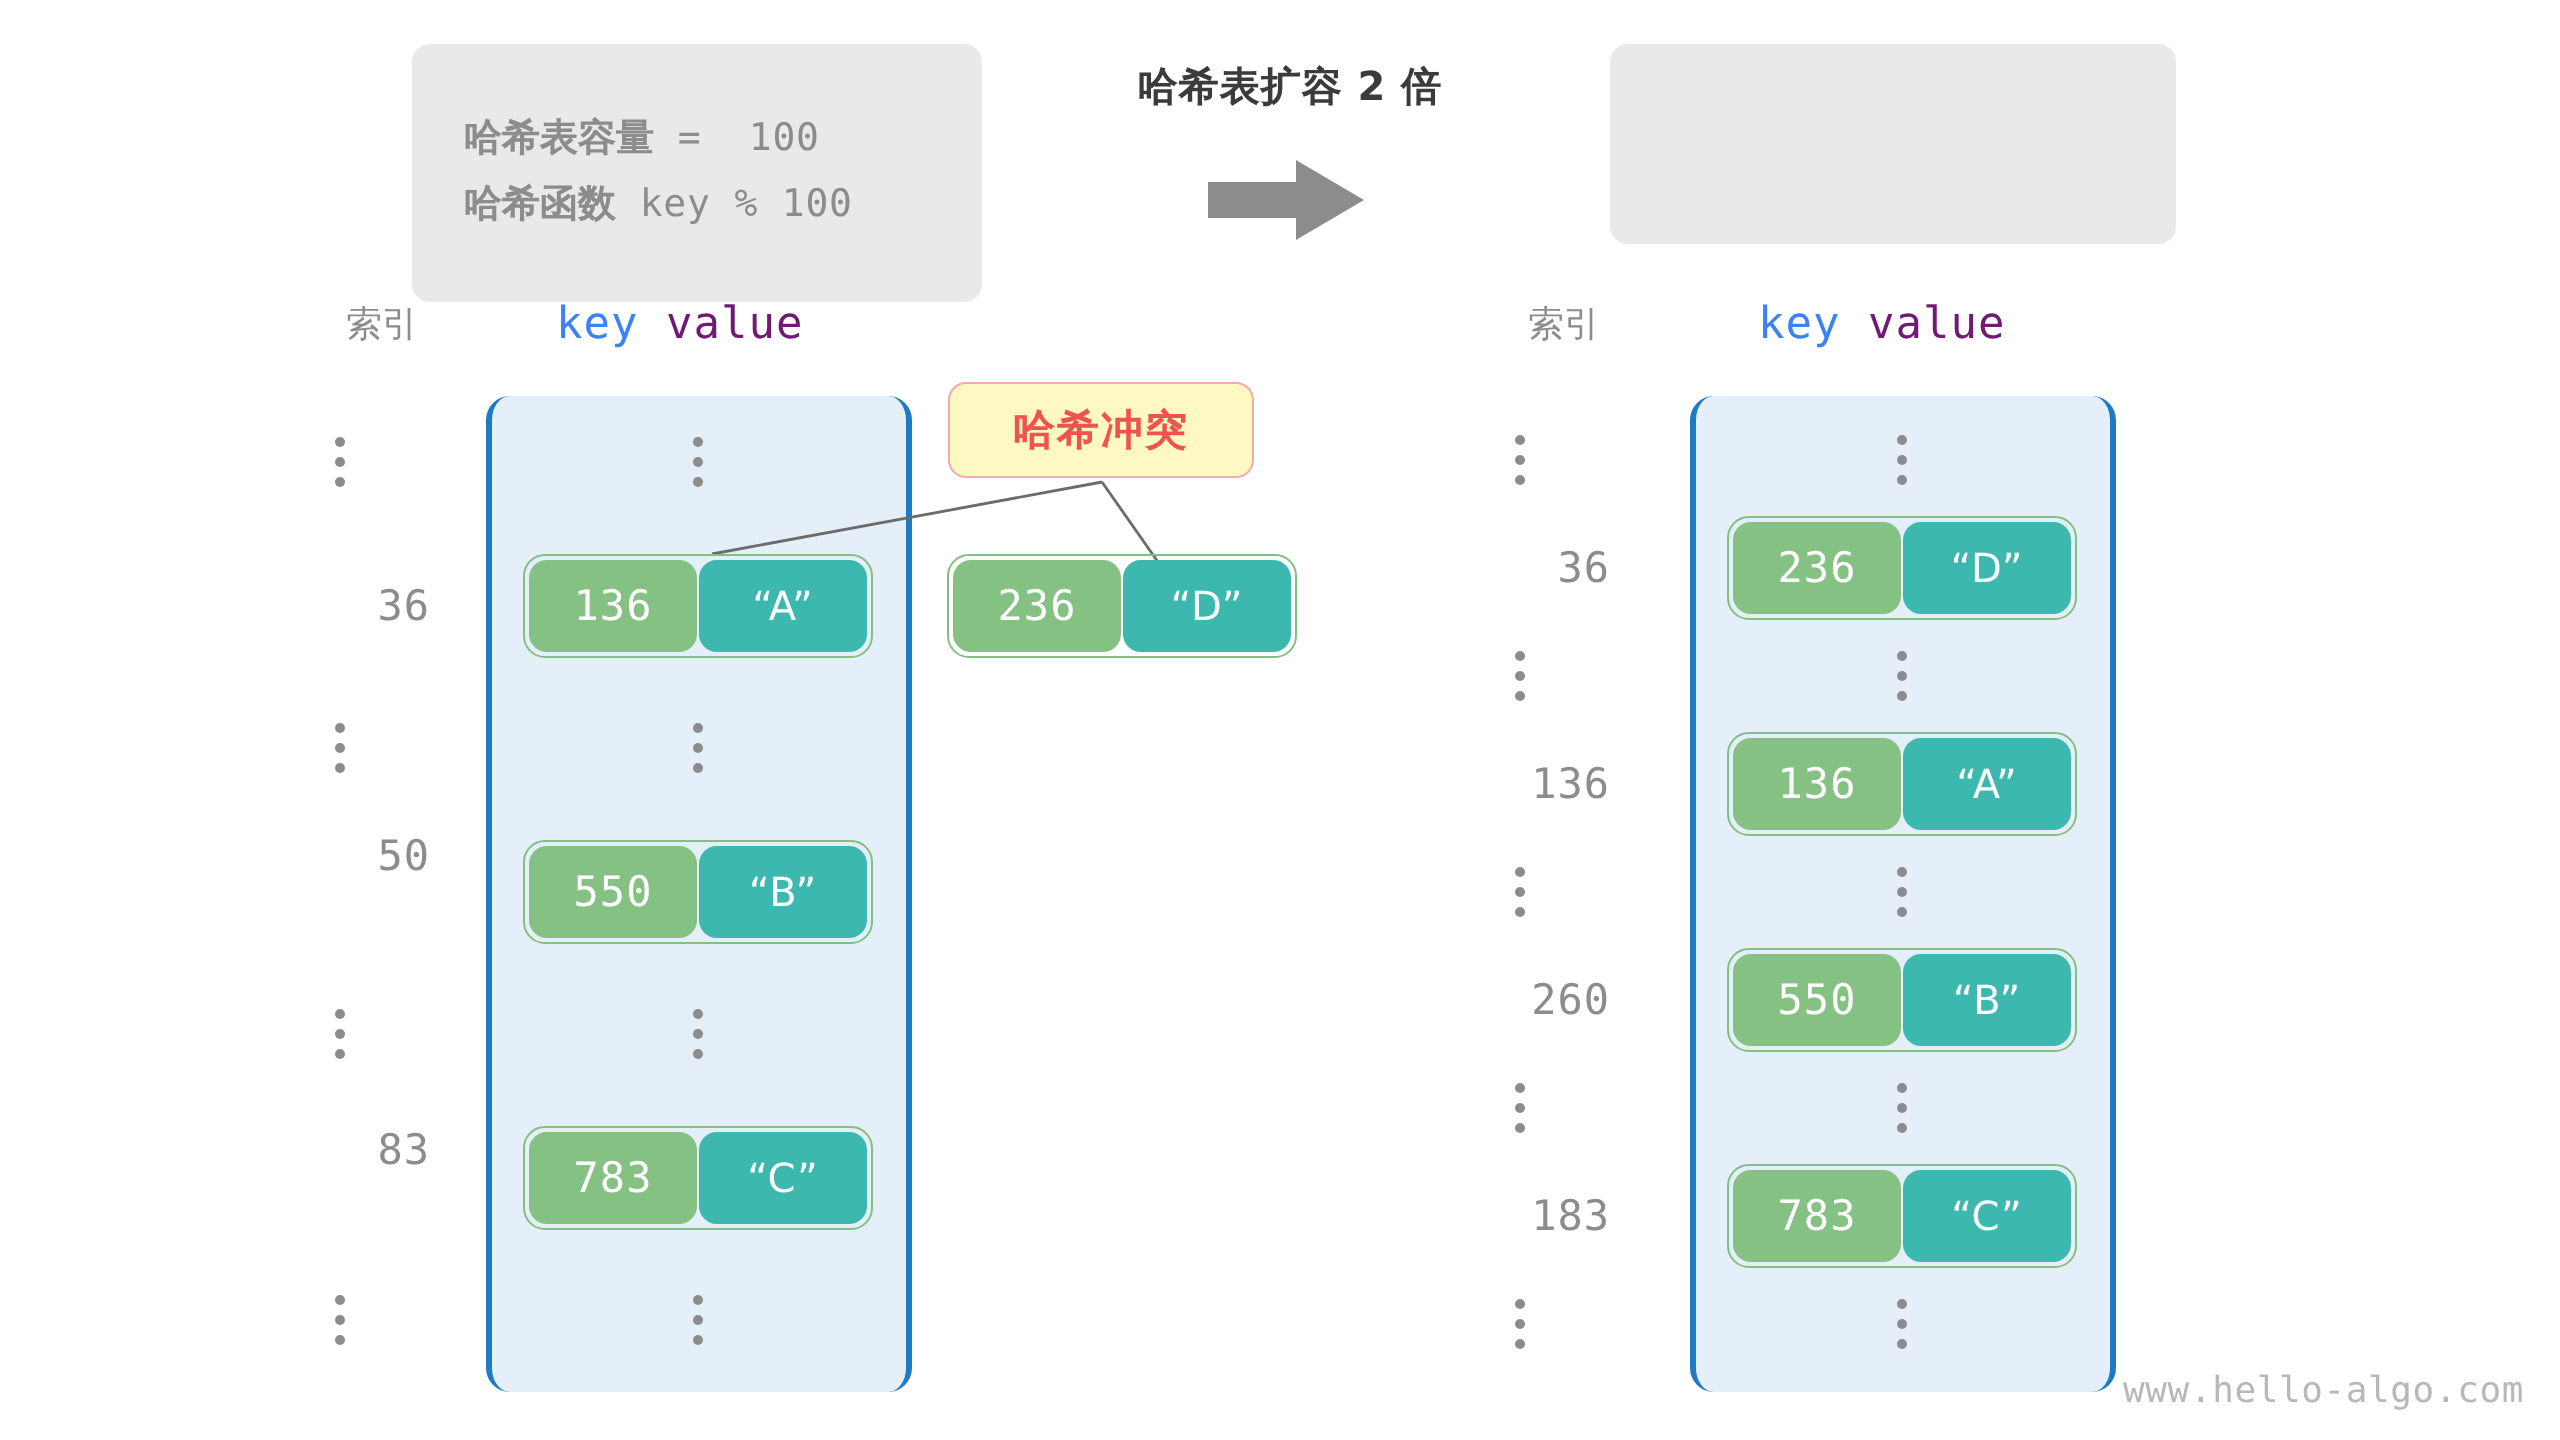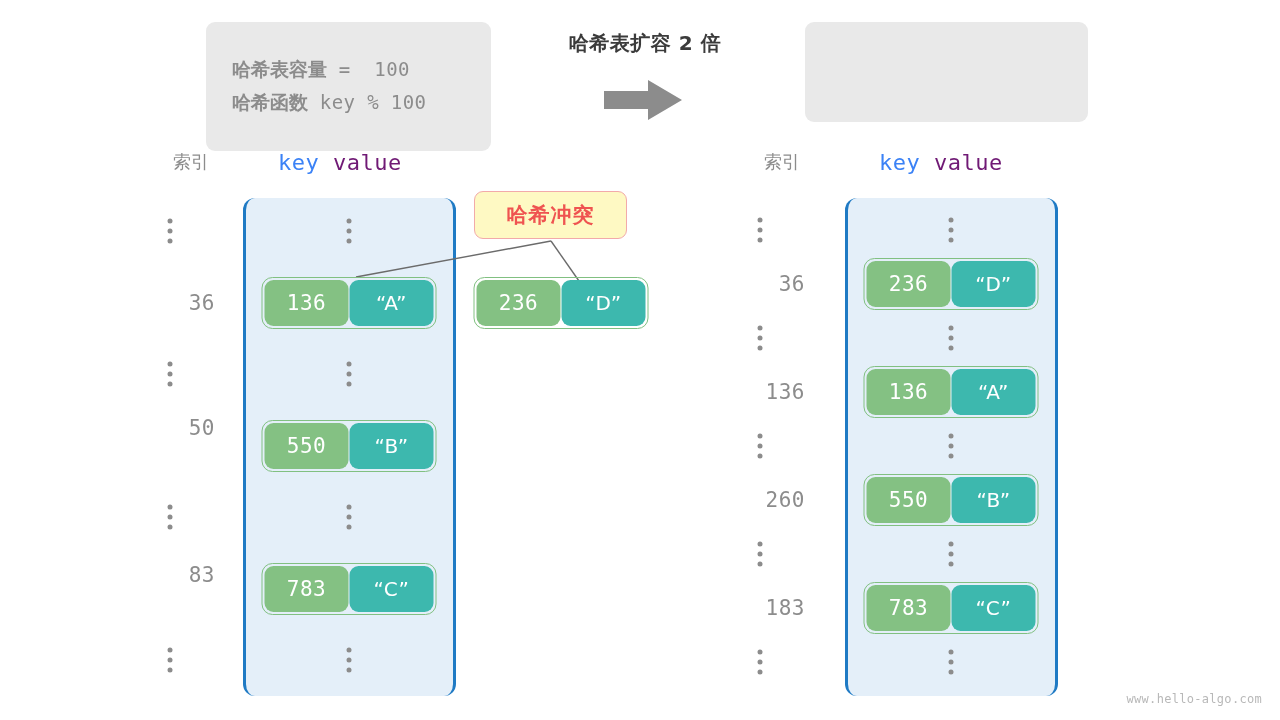--- a/index.html
+++ b/index.html
@@ -173,21 +173,21 @@
     left: 0; top: 0;
     width: 1280px; height: 720px;
     pointer-events: none;
   }
 
   
   #watermark {
     position: absolute;
     right: 18px; bottom: 14px;
     font-family: "DejaVu Sans Mono", "Liberation Mono", monospace;
-    font-size: 12px;
+    font-size: 18px;
     color: #b8b8b8;
     letter-spacing: 0.3px;
     margin-left: 40px;
   }
 </style>
 </head>
 <body>
 
 <div id="stage">
 

